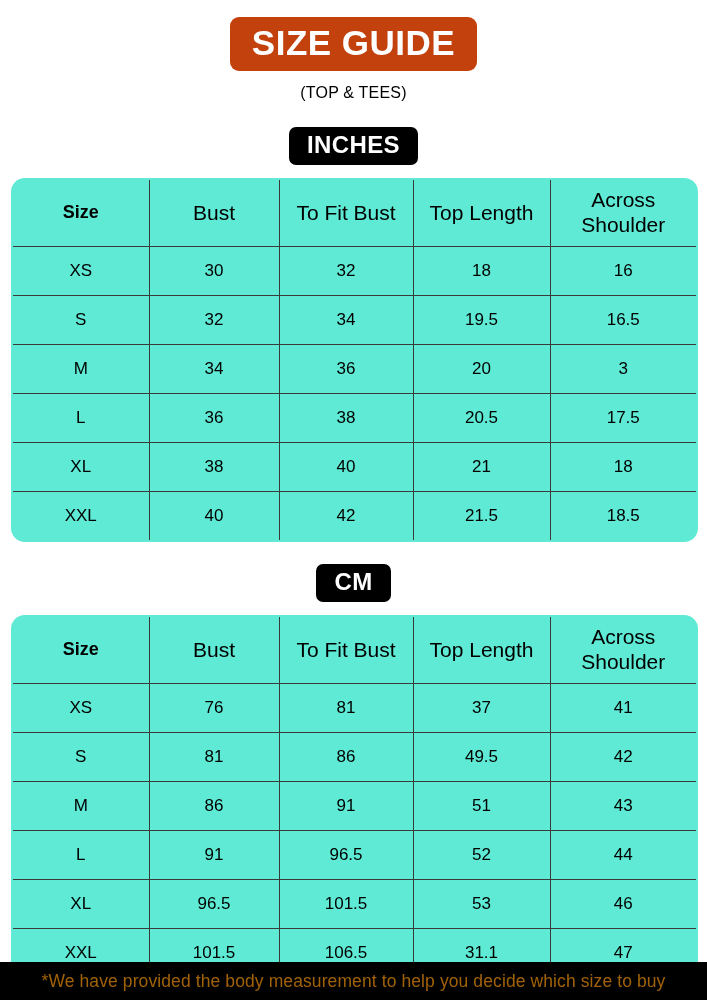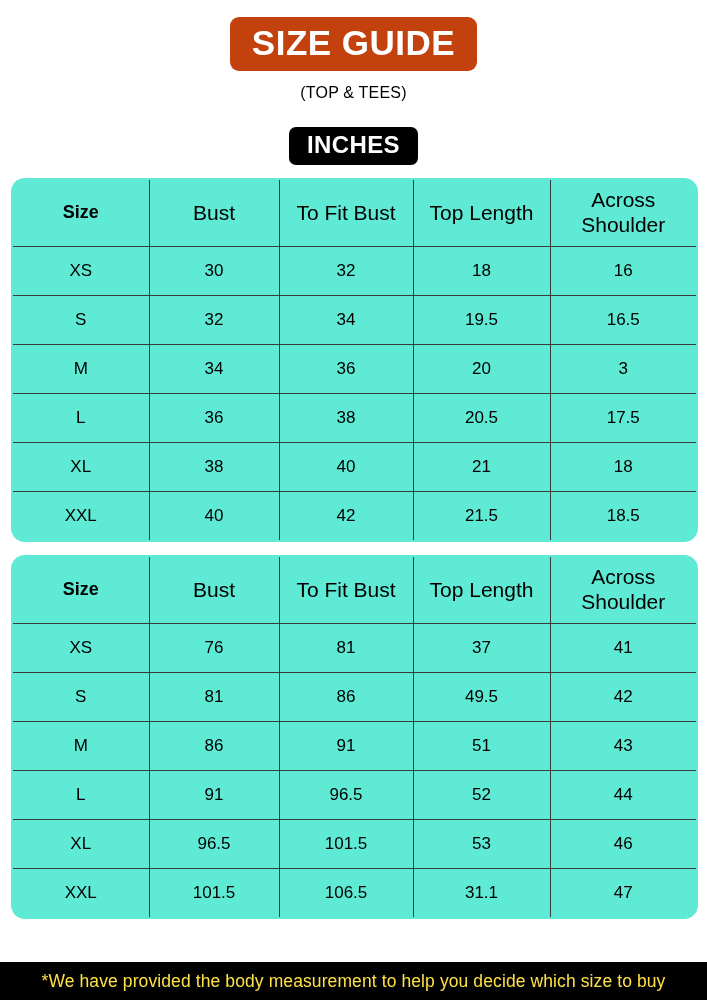--- a/index.html
+++ b/index.html
@@ -124,21 +124,21 @@
   table.size-table tr:last-child td:last-child   { border-bottom-right-radius: 14px; }
 
   
   .footer-note {
     position: absolute;
     left: 0;
     bottom: 0;
     width: 707px;
     height: 38px;
     background: #000000;
-    color: #fde047;
+    color: #a16207;
     font-size: 17.5px;
     display: flex;
     align-items: center;
     justify-content: center;
     letter-spacing: 0.1px;
   }
 </style>
 </head>
 <body>
 
@@ -211,20 +211,23 @@
           <td>XXL</td>
           <td>40</td>
           <td>42</td>
           <td>21.5</td>
           <td>18.5</td>
         </tr>
       </tbody>
     </table>
   </div>
 
+  <div class="unit-badge-wrap cm-badge-wrap">
+    <div class="unit-badge">CM</div>
+  </div>
 
   <div class="table-wrap">
     <table class="size-table">
       <colgroup>
         <col class="c0">
           <col class="c1">
           <col class="c2">
           <col class="c3">
           <col class="c4">
       </colgroup>

